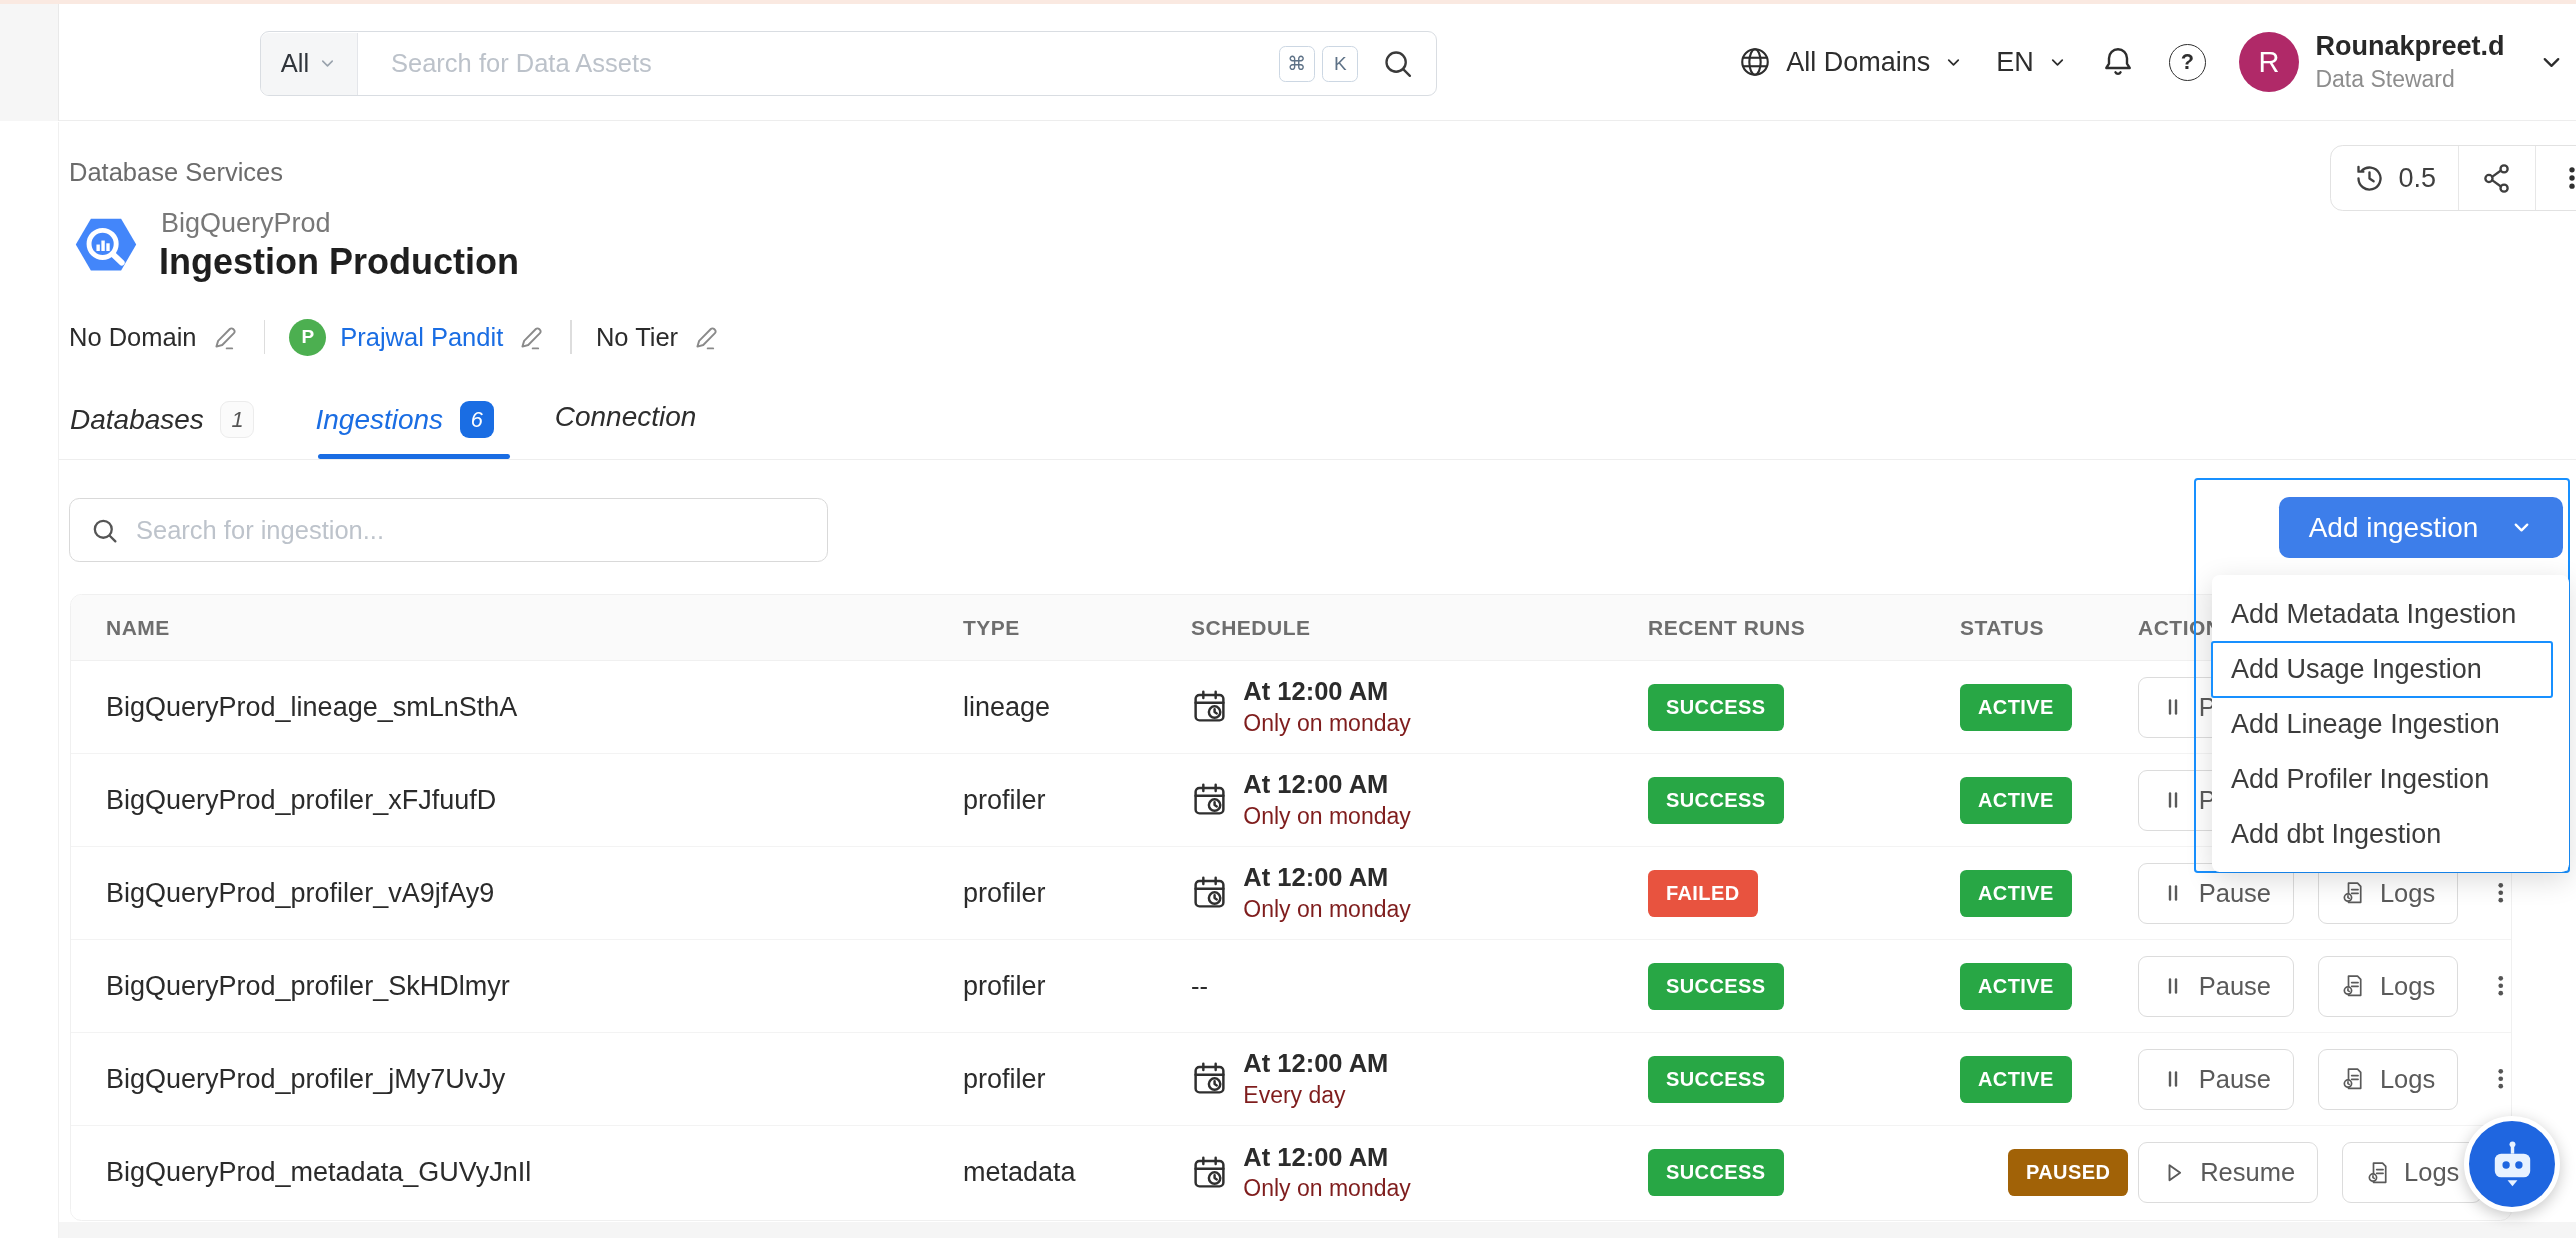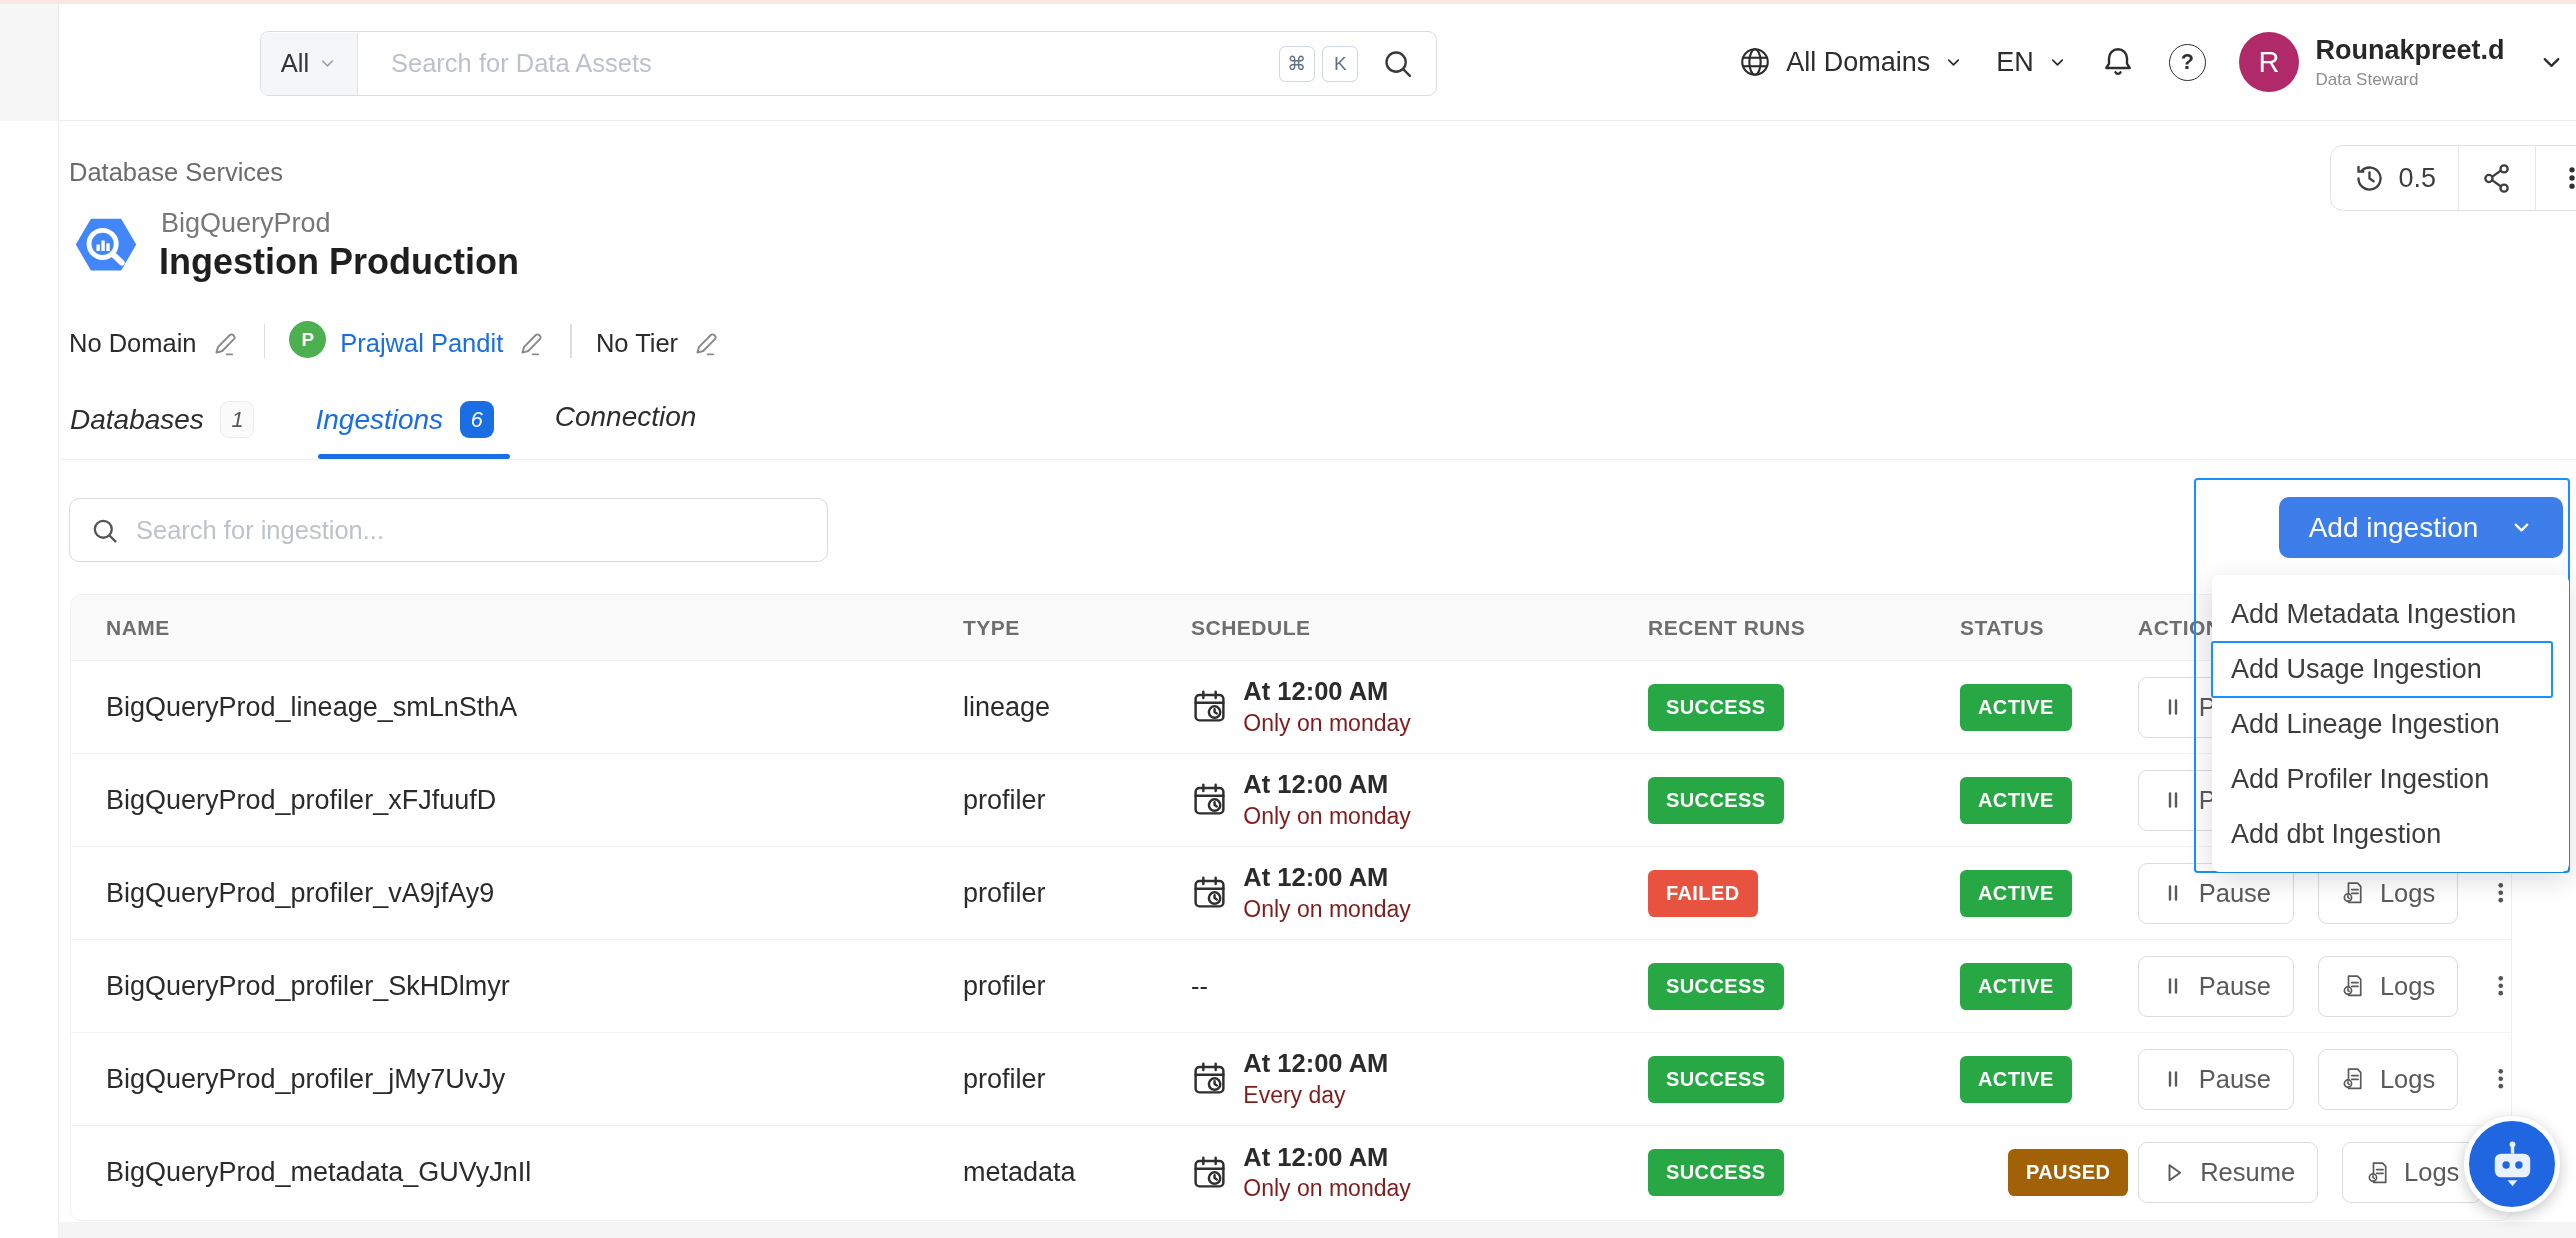--- a/index.html
+++ b/index.html
@@ -25,33 +25,33 @@
 
   
   .topbar-right { position:absolute; right:11.5px; top:3.8px; height:117px; display:flex; align-items:center; gap:33px; z-index:3; }
   .tb-item { display:flex; align-items:center; gap:14px; font-size:27px; color:#2d2d2d; }
   .tb-item .chev { color:#2d2d2d; }
   .help-circle { width:37px; height:37px; border:1.9px solid #2f2f2f; border-radius:50%; display:flex; align-items:center; justify-content:center; font-size:21.7px; font-weight:700; color:#2f2f2f; }
   .user-chip { display:flex; align-items:center; gap:16.6px; }
   .avatar { width:60px; height:60px; border-radius:50%; display:flex; align-items:center; justify-content:center; color:#fff; font-size:29px; }
   .user-texts { display:flex; flex-direction:column; gap:3.8px; }
   .user-name { font-size:27px; font-weight:700; color:#282828; }
-  .user-role { font-size:17px; color:#8d8d8d; }
+  .user-role { font-size:23px; color:#8d8d8d; }
 
   
   .breadcrumb { position:absolute; left:69px; top:158px; font-size:25.5px; color:#6b6b6b; }
   .version-group { position:absolute; left:2330px; top:145px; height:66px; display:flex; border:1.3px solid #e2e2e2; border-radius:12.7px; background:#fff; align-items:stretch; }
   .vg-seg { display:flex; align-items:center; justify-content:center; gap:12.7px; padding:0 21.7px; border-right:1.3px solid #e7e7e7; color:#3f3f3f; font-size:27px; }
   .vg-seg:last-child { border-right:none; }
 
   .service-icon { position:absolute; left:69px; top:210px; width:74px; height:74px; }
   .service-name { position:absolute; left:161px; top:208px; font-size:27px; color:#787878; }
   .service-title { position:absolute; left:159px; top:241px; font-size:36px; font-weight:700; color:#1f1f1f; }
 
-  .meta-row { position:absolute; left:69px; top:316px; height:42px; display:flex; align-items:flex-end; gap:14px; }
+  .meta-row { position:absolute; left:69px; top:316px; height:42px; display:flex; align-items:center; gap:14px; }
   .meta-label { font-size:25.5px; color:#2b2b2b; }
   .pencil { color:#8a8a8a; }
   .meta-sep { width:1.3px; height:34px; background:#ddd; margin:0 10.2px; }
   .owner-avatar { width:37px; height:37px; border-radius:50%; display:flex; align-items:center; justify-content:center; color:#fff; font-size:19px; font-weight:700; }
   .owner-name { font-size:25.5px; }
 
   
   .tabs { position:absolute; left:70px; top:401px; display:flex; gap:61px; align-items:flex-start;font-style:italic; }
   .tab { display:flex; align-items:center; gap:16.6px; font-size:28px; color:#2d2d2d; }
   .tab-badge { min-width:34px; height:37px; padding:0 9px; border-radius:9px; display:flex; align-items:center; justify-content:center; font-size:21.7px; background:#fbfbfb; border:1.3px solid #ececec; color:#555; }

